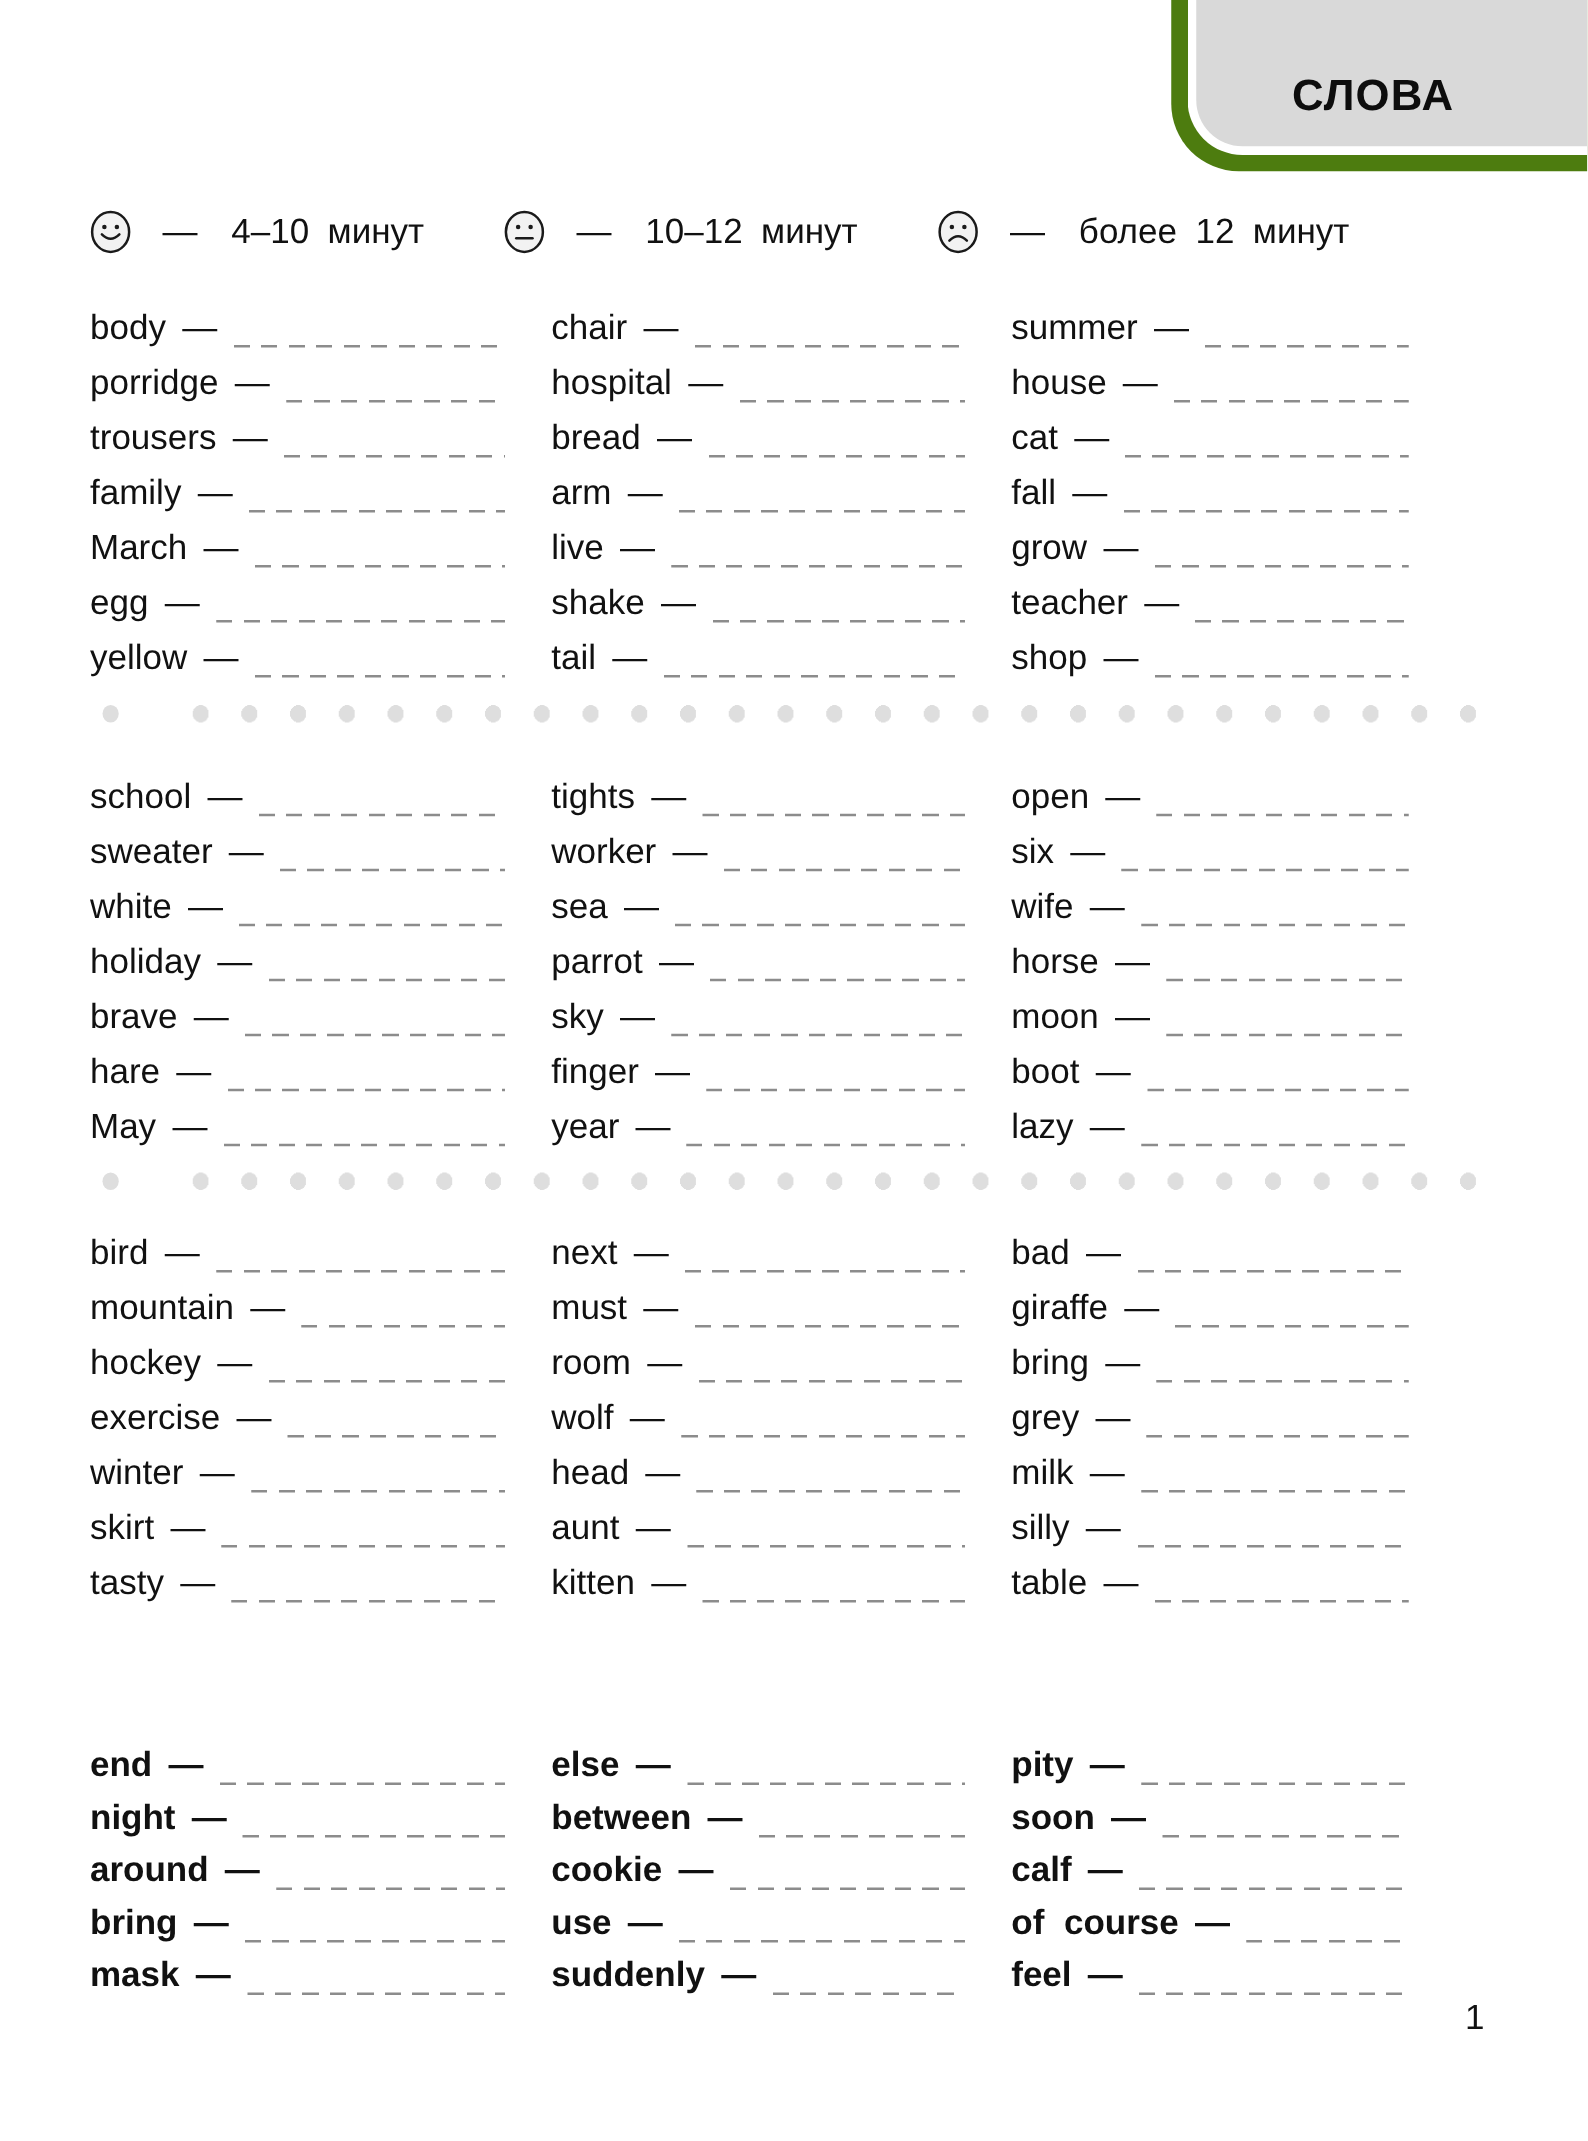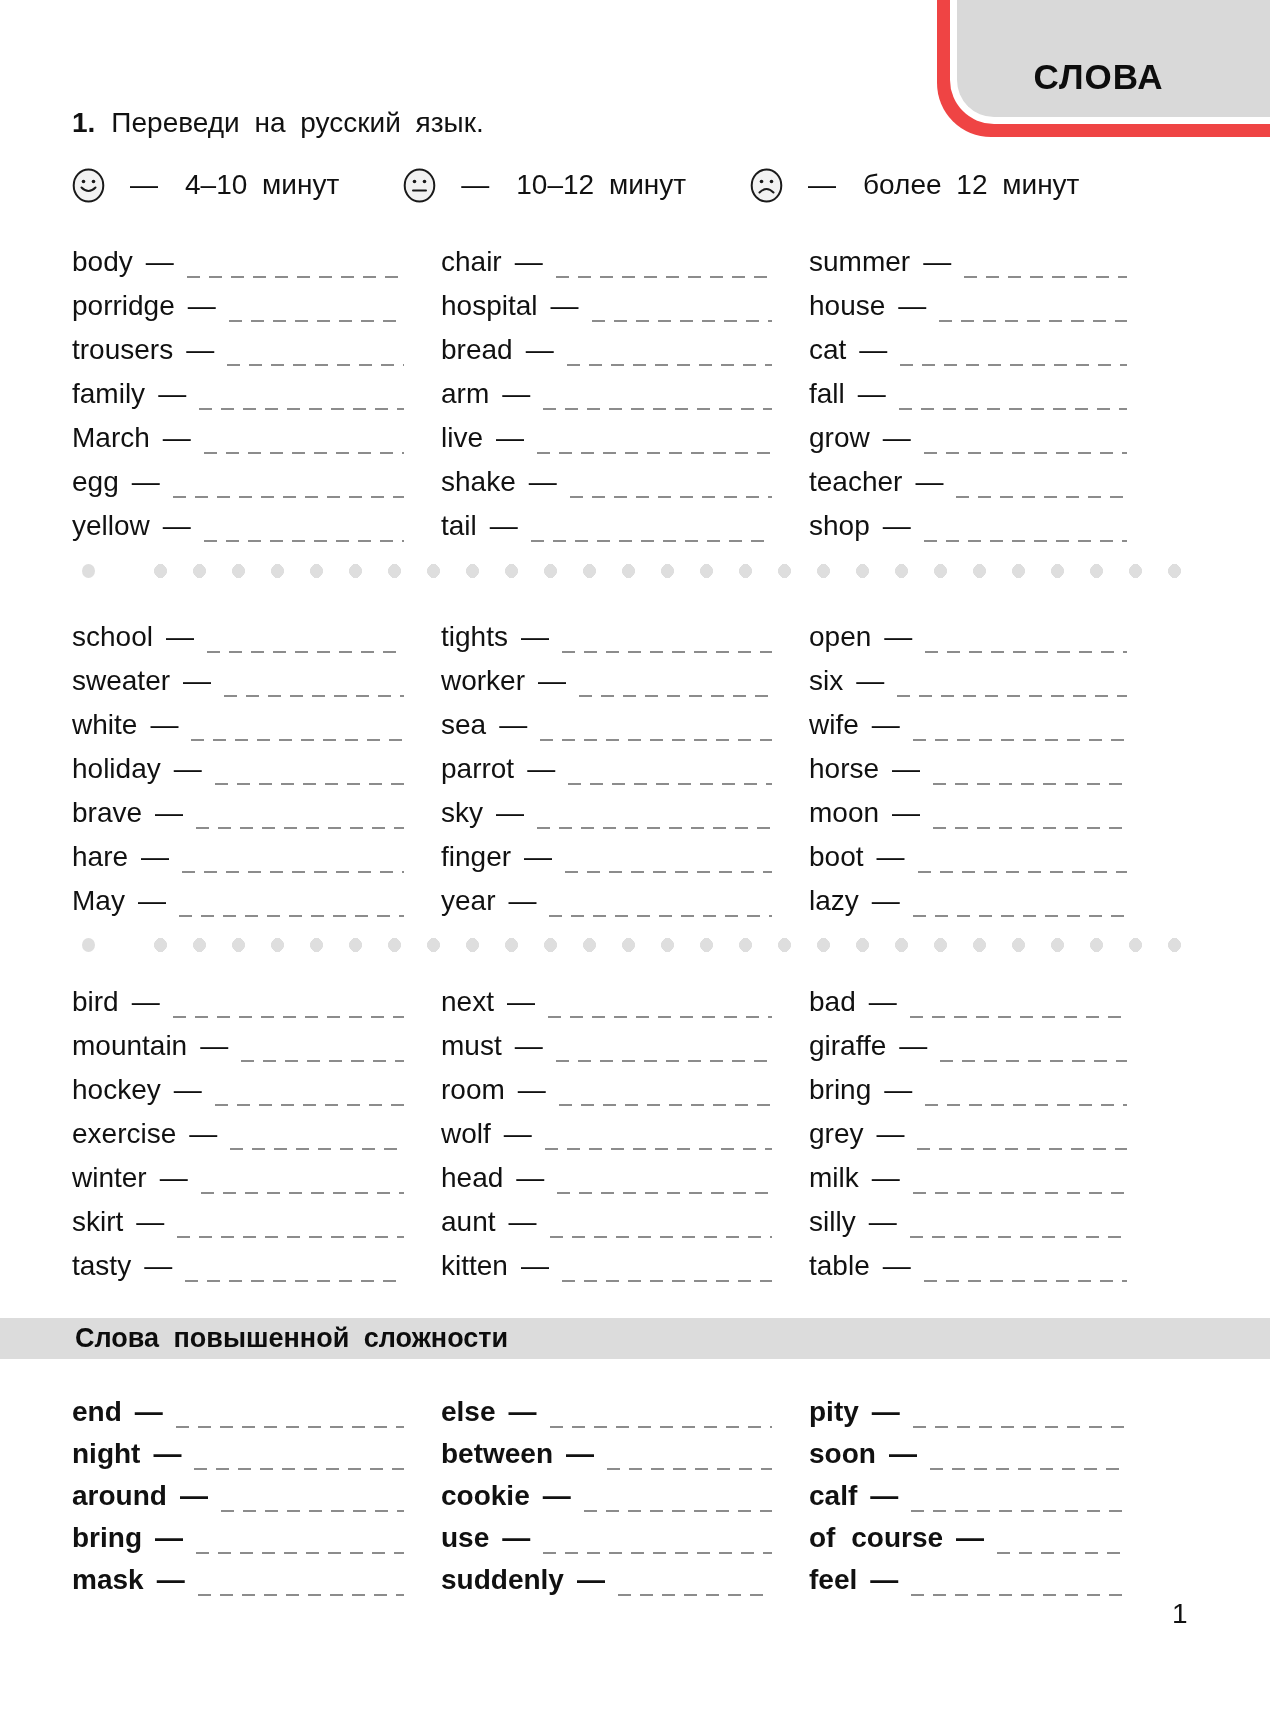--- a/index.html
+++ b/index.html
@@ -1,20 +1,20 @@
 <!DOCTYPE html>
 <html><head>
 <meta charset="utf-8">
 <style>
   html,body{margin:0;padding:0;background:#fff;}
   .page{position:relative;width:1270px;height:1713px;background:#ffffff;overflow:hidden;
         font-family:"Liberation Sans", sans-serif;color:#111;}
 
   
-  .tab{position:absolute;top:0;left:937px;right:0;height:137px;background:#ef4444;
+  .tab{position:absolute;top:0;left:937px;right:0;height:137px;background:#4d7c0f;
        border-bottom-left-radius:54px;}
   .tab-inner{position:absolute;left:13px;top:0;right:0;bottom:13px;background:#d9d9d9;
        border-left:7px solid #fff;border-bottom:7px solid #fff;border-bottom-left-radius:44px;}
   .tab-title{position:absolute;bottom:20px;left:0;right:30px;text-align:center;
        font-weight:bold;font-size:35px;letter-spacing:1px;color:#0d0d0d;}
 
   
   .task{position:absolute;top:106px;left:72px;font-size:28px;line-height:34px;word-spacing:7px;}
   .task .num{font-weight:bold;margin-right:16px;}
 
@@ -57,23 +57,20 @@
 <body>
 
 <div class="page">
 
   <div class="tab">
     <div class="tab-inner">
       <div class="tab-title">СЛОВА</div>
     </div>
   </div>
 
-  <div class="task">
-    <span class="num">1.</span><span>Переведи на русский язык.</span>
-  </div>
 
   <div class="legend">
     <div class="lg">
       <span>
         <svg width="33" height="35" viewBox="0 0 33 35">
           <ellipse cx="16.5" cy="17.5" rx="14.8" ry="16" fill="#f2f2f2" stroke="#1a1a1a" stroke-width="2"></ellipse>
           <circle cx="11.5" cy="13.5" r="1.8" fill="#1a1a1a"></circle>
           <circle cx="21.5" cy="13.5" r="1.8" fill="#1a1a1a"></circle>
           <path d="M9.5,19.5 Q16.5,26.5 23.5,19.5" fill="none" stroke="#1a1a1a" stroke-width="2" stroke-linecap="round"></path>
         </svg>
@@ -452,23 +449,20 @@
           <span class="blank"></span>
         </div>
         <div class="entry">
           <span class="w">table</span>
           <span class="mdash">—</span>
           <span class="blank"></span>
         </div>
       </div>
     </div>
 
-  <div class="adv-band">
-    <div class="t">Слова повышенной сложности</div>
-  </div>
 
   <div class="wb wb-adv">
       <div class="col">
         <div class="entry">
           <span class="w">end</span>
           <span class="mdash">—</span>
           <span class="blank"></span>
         </div>
         <div class="entry">
           <span class="w">night</span>

